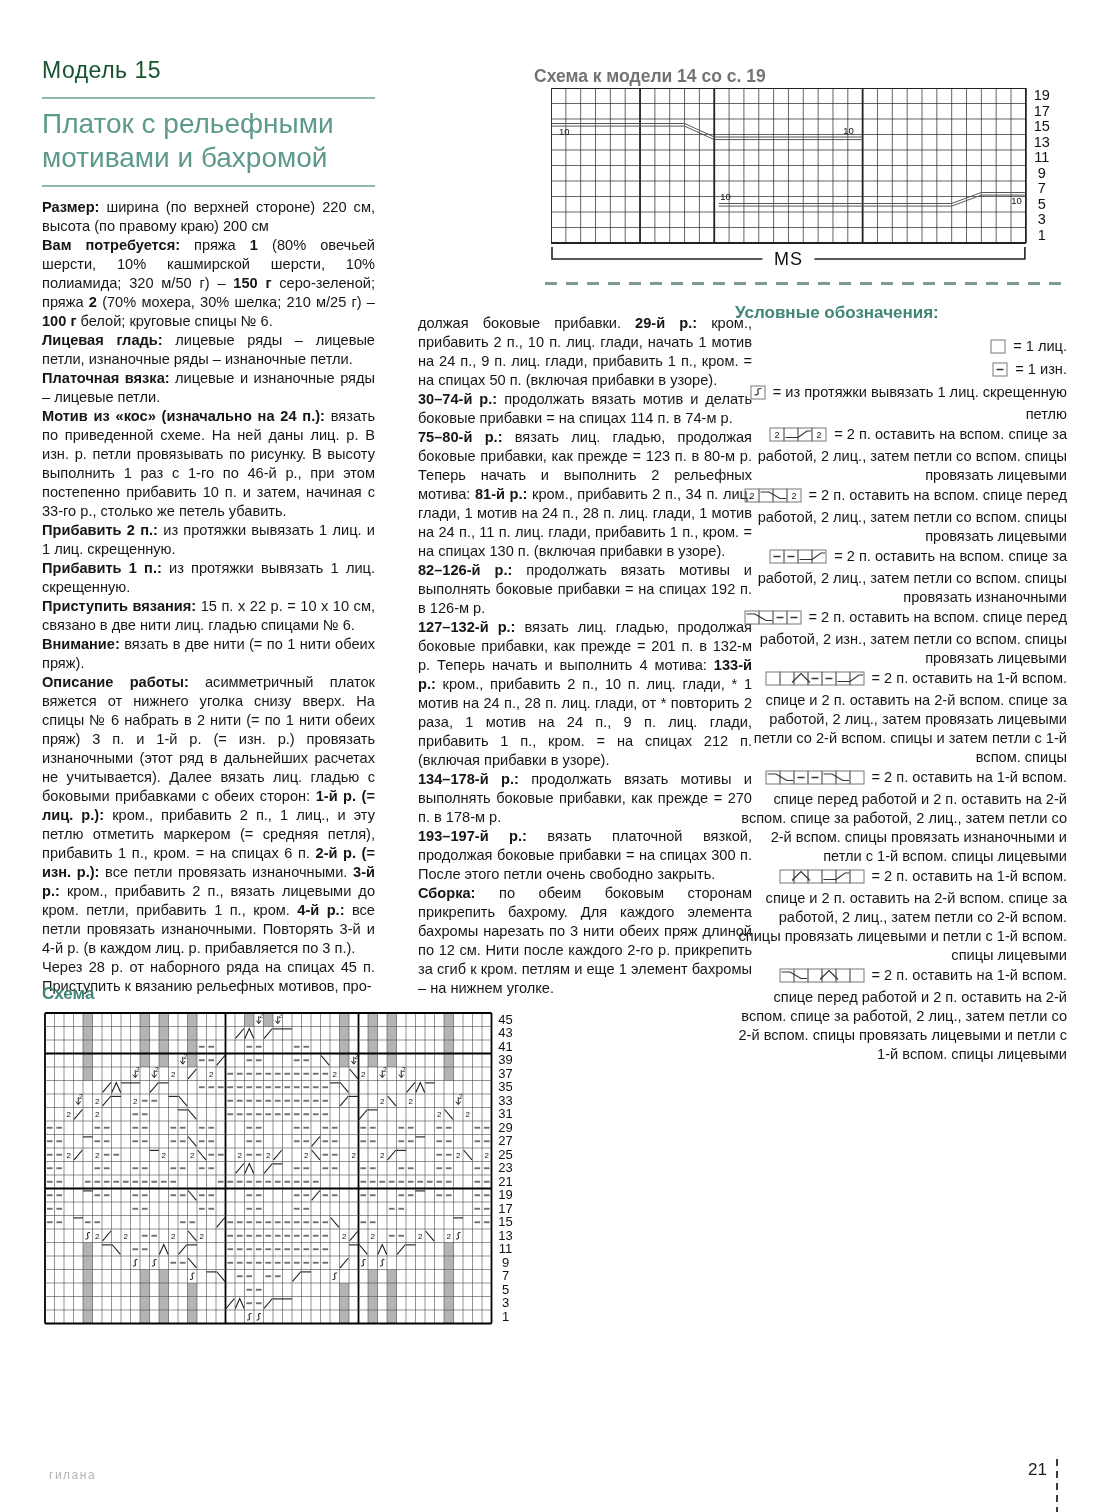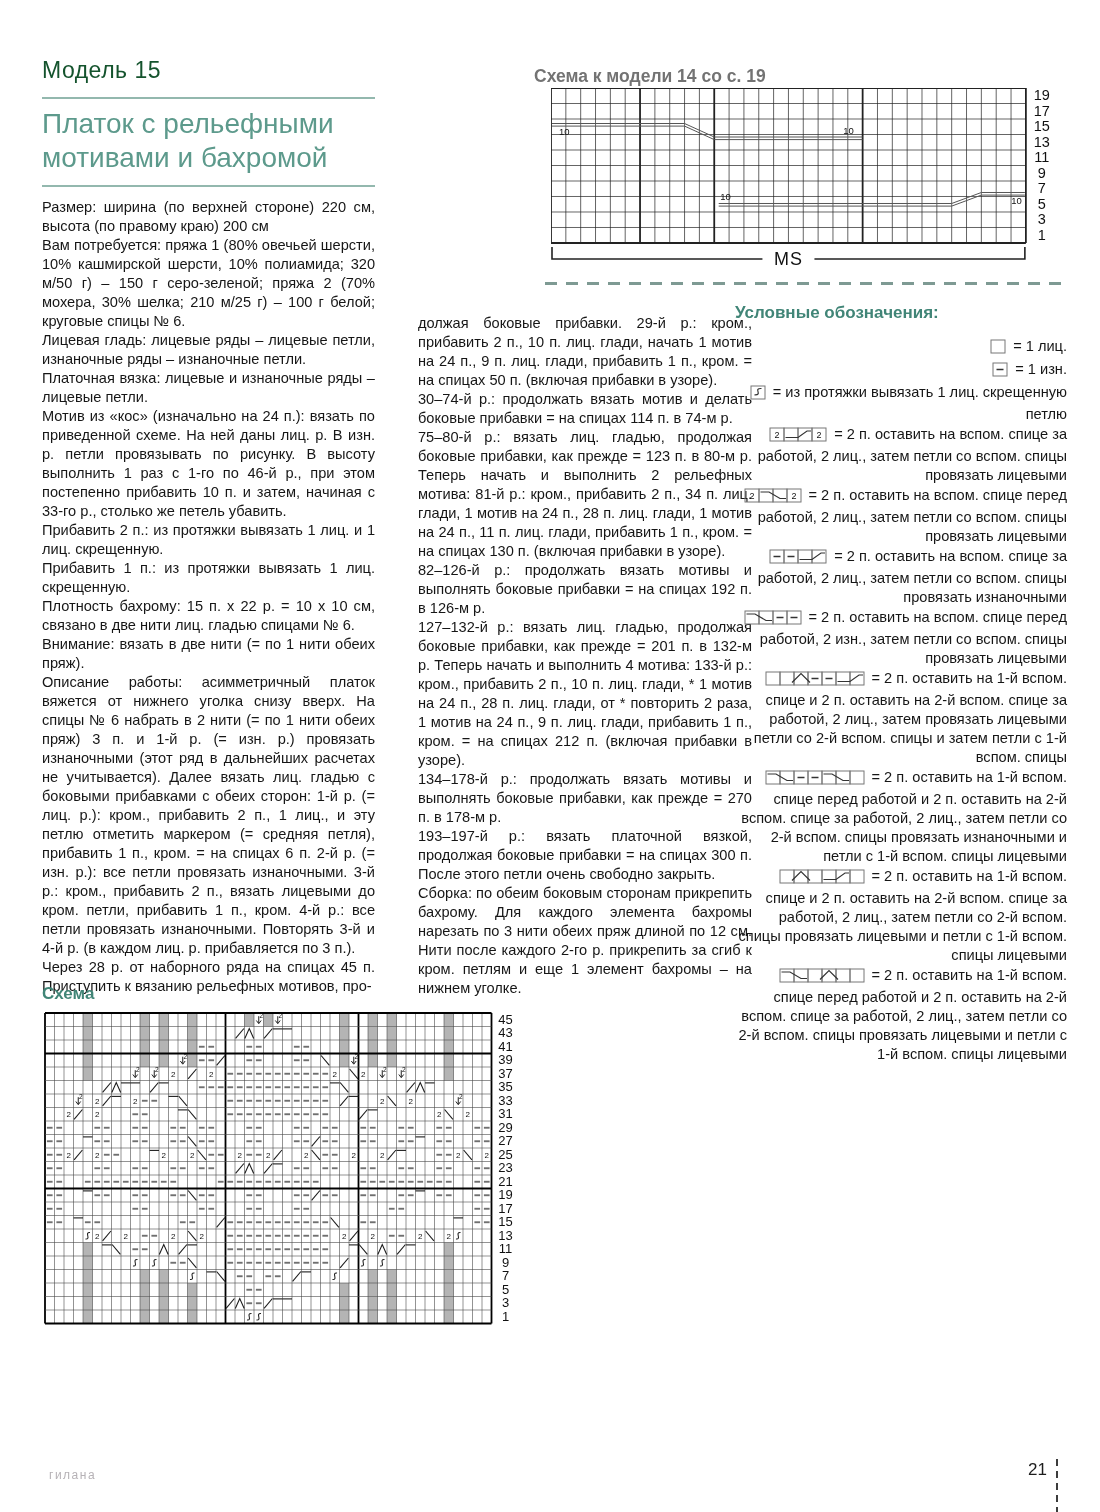--- a/index.html
+++ b/index.html
@@ -11,21 +11,21 @@
   .col-left{position:absolute;left:42px;top:57px;width:333px;}
   .col-mid{position:absolute;left:388px;top:303px;width:334px;margin-left:30px;}
   .col-right{position:absolute;left:735px;top:303px;width:332px;}
 
   .model-label{font-size:23px;color:#14532d;letter-spacing:.5px;padding-bottom:13px;
     border-bottom:2px solid #93b8ae;margin:0;font-weight:400;}
   .page-title{font-size:28px;line-height:34px;font-weight:400;color:#5d9a8c;margin:8px 0 0 0;
     padding-bottom:10px;border-bottom:2px solid #93b8ae;}
   .body-text p{margin:0;font-size:14.6px;line-height:19px;text-align:justify;}
   .body-text{margin-top:11px;}
-  .body-text b{font-weight:400;}
+  .body-text b{font-weight:700;}
 
   .teal-head{font-size:17px;font-weight:700;color:#418577;margin:0;}
   .magenta-head{position:absolute;left:526px;top:58px;font-size:17.5px;font-weight:700;color:#737373;margin:8px;}
 
   .schema-label{position:absolute;left:42px;top:984px;}
 
   .top-chart{position:absolute;left:551px;top:88px;}
   .bottom-chart{position:absolute;left:44px;top:1012px;}
 
   .dashed-sep{position:absolute;left:545px;top:282px;width:520px;height:3px;
@@ -48,21 +48,21 @@
   <p class="model-label">Модель 15</p>
   <h1 class="page-title">Платок с рельефными мотивами и бахромой</h1>
   <div class="body-text">
       <p><b>Размер:</b> ширина (по верхней стороне) 220 см, высота (по правому краю) 200 см</p>
       <p><b>Вам потребуется:</b> пряжа <b>1</b> (80% овечьей шерсти, 10% кашмирской шерсти, 10% полиамида; 320 м/50 г) – <b>150 г</b> серо-зеленой; пряжа <b>2</b> (70% мохера, 30% шелка; 210 м/25 г) – <b>100 г</b> белой; круговые спицы № 6.</p>
       <p><b>Лицевая гладь:</b> лицевые ряды – лицевые петли, изнаночные ряды – изнаночные петли.</p>
       <p><b>Платочная вязка:</b> лицевые и изнаночные ряды – лицевые петли.</p>
       <p><b>Мотив из «кос» (изначально на 24 п.):</b> вязать по приведенной схеме. На ней даны лиц. р. В изн. р. петли провязывать по рисунку. В высоту выполнить 1 раз с 1-го по 46-й р., при этом постепенно прибавить 10 п. и затем, начиная с 33-го р., столько же петель убавить.</p>
       <p><b>Прибавить 2 п.:</b> из протяжки вывязать 1 лиц. и 1 лиц. скрещенную.</p>
       <p><b>Прибавить 1 п.:</b> из протяжки вывязать 1 лиц. скрещенную.</p>
-      <p><b>Плотность бахрому:</b> 15 п. х 22 р. = 10 х 10 см, связано в две нити лиц. гладью спицами № 6.</p>
+      <p><b>Приступить вязания:</b> 15 п. х 22 р. = 10 х 10 см, связано в две нити лиц. гладью спицами № 6.</p>
       <p><b>Внимание:</b> вязать в две нити (= по 1 нити обеих пряж).</p>
       <p><b>Описание работы:</b> асимметричный платок вяжется от нижнего уголка снизу вверх. На спицы № 6 набрать в 2 нити (= по 1 нити обеих пряж) 3 п. и 1-й р. (= изн. р.) провязать изнаночными (этот ряд в дальнейших расчетах не учитывается). Далее вязать лиц. гладью с боковыми прибавками с обеих сторон: <b>1-й р. (= лиц. р.):</b> кром., прибавить 2 п., 1 лиц., и эту петлю отметить маркером (= средняя петля), прибавить 1 п., кром. = на спицах 6 п. <b>2-й р. (= изн. р.):</b> все петли провязать изнаночными. <b>3-й р.:</b> кром., прибавить 2 п., вязать лицевыми до кром. петли, прибавить 1 п., кром. <b>4-й р.:</b> все петли провязать изнаночными. Повторять 3-й и 4-й р. (в каждом лиц. р. прибавляется по 3 п.).</p>
       <p>Через 28 р. от наборного ряда на спицах 45 п. Приступить к вязанию рельефных мотивов, про-</p>
     </div>
 </div>
 
 <p class="teal-head schema-label">Схема</p>
 
 <div class="col-mid body-text">
     <p>должая боковые прибавки. <b>29-й р.:</b> кром., прибавить 2 п., 10 п. лиц. глади, начать 1 мотив на 24 п., 9 п. лиц. глади, прибавить 1 п., кром. = на спицах 50 п. (включая прибавки в узоре).</p>

